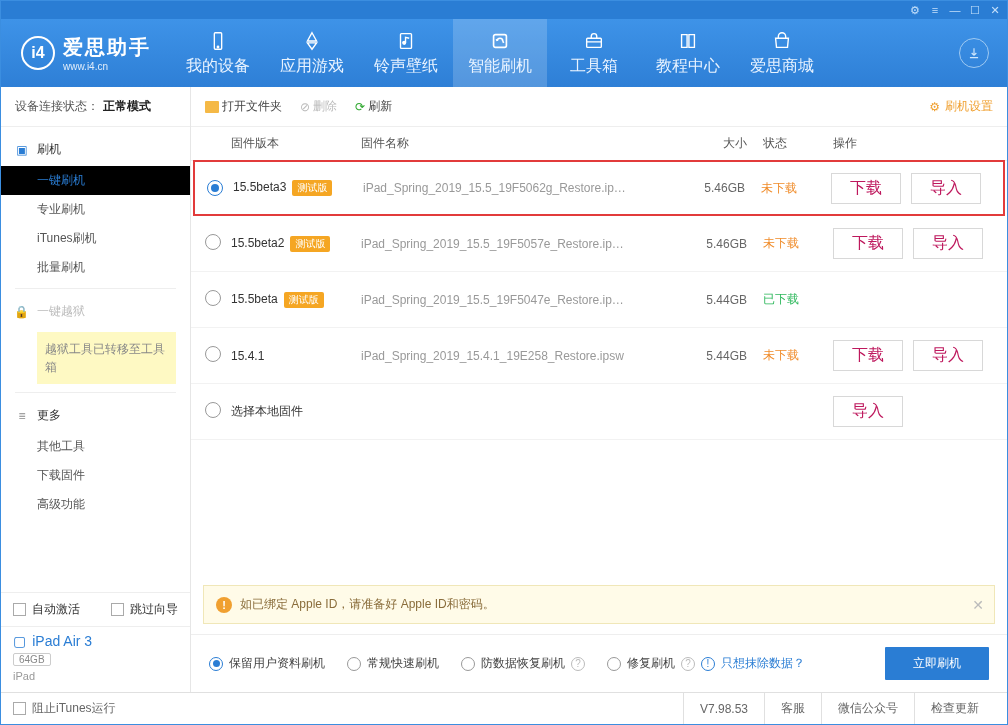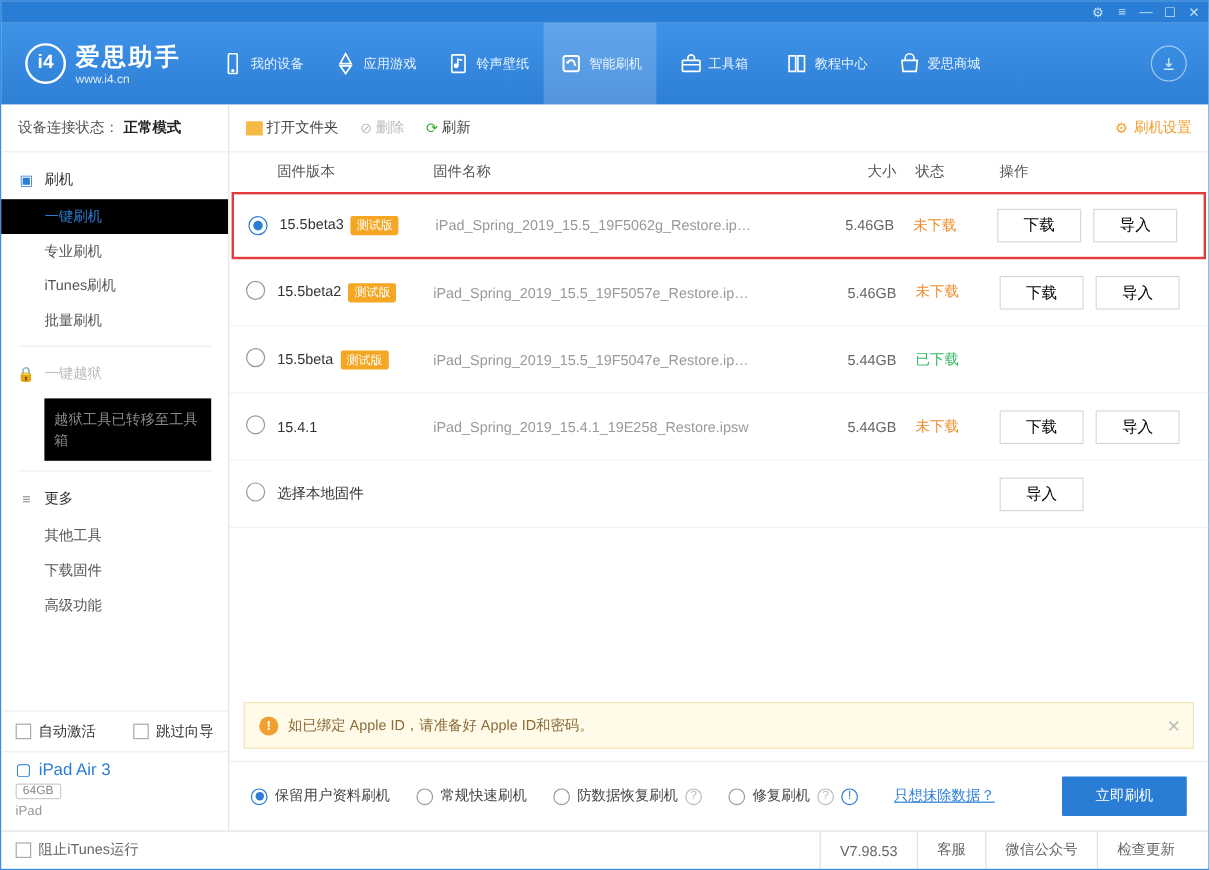--- a/index.html
+++ b/index.html
@@ -7,36 +7,36 @@
 .app { width: 1008px; height: 725px; border: 1px solid #3b8ee0; display: flex; flex-direction: column; }
 .titlebar { height: 18px; background: #2a7dd4; display: flex; justify-content: flex-end; align-items: center; padding: 0 6px; gap: 8px; }
 .titlebar span { color: #c5e0fa; font-size: 11px; cursor: pointer; width: 12px; text-align: center; }
 .header { height: 68px; background: linear-gradient(#3e93e8, #2e7fd6); display: flex; align-items: center; color: #fff; }
 .logo { display: flex; align-items: center; padding: 0 20px; gap: 8px; }
 .logo-icon { width: 34px; height: 34px; border: 2px solid #fff; border-radius: 50%; display: flex; align-items: center; justify-content: center; font-weight: bold; font-size: 16px; text-align: center; }
 .logo-text { display: flex; flex-direction: column; }
 .logo-title { font-size: 20px; font-weight: bold; letter-spacing: 2px; }
 .logo-sub { font-size: 10px; opacity: .85; }
 .nav { display: flex; flex: 1; height: 100%; }
-.nav-item { flex: 0 0 94px; display: flex; flex-direction: row; align-items: center; justify-content: center; gap: 4px; cursor: pointer; color: #e8f3ff; font-size: 11px; }
+.nav-item { flex: 0 0 94px; display: flex; flex-direction: column; align-items: center; justify-content: center; gap: 4px; cursor: pointer; color: #e8f3ff; font-size: 16px; }
 .nav-item.active { background: rgba(255,255,255,.18); }
 .nav-item svg, .nav-item .nicon { width: 22px; height: 22px; }
 .download-circ { width: 30px; height: 30px; border: 1.5px solid #9fcaf2; border-radius: 50%; margin: 0 18px; display: flex; align-items: center; justify-content: center; color: #cfe7fc; cursor: pointer; }
 .body { flex: 1; display: flex; min-height: 0; }
 .sidebar { width: 190px; border-right: 1px solid #e6e6e6; display: flex; flex-direction: column; }
 .conn { height: 40px; display: flex; align-items: center; padding: 0 14px; border-bottom: 1px solid #eee; font-size: 12px; color: #555; }
 .conn b { color: #222; margin-left: 4px; }
 .menu { padding: 6px 0; }
 .menu-group { margin-bottom: 4px; }
 .menu-head { display: flex; align-items: center; gap: 8px; padding: 8px 14px; color: #333; cursor: pointer; }
 .menu-head.dim { color: #bbb; }
 .menu-icon { width: 14px; height: 14px; display: inline-flex; align-items: center; justify-content: center; }
 .menu-sub { padding: 6px 14px 6px 36px; color: #555; cursor: pointer; }
 .menu-sub.active { background: #000000; color: #2a7dd4; }
-.menu-note { margin: 4px 14px 8px 36px; background: #000000; color: #888; padding: 8px; line-height: 1.5; font-family: Liberation Serif, serif; }
+.menu-note { margin: 4px 14px 8px 36px; background: #fef9c3; color: #888; padding: 8px; line-height: 1.5; font-family: Liberation Serif, serif; }
 .menu-div { height: 1px; background: #eee; margin: 6px 14px; }
 .sidebar-foot { margin-top: auto; border-top: 1px solid #eee; }
 .sf-row { display: flex; align-items: center; gap: 6px; padding: 8px 12px; }
 .cbx { width: 13px; height: 13px; border: 1px solid #aaa; display: inline-block; background: #fff; }
 .device { padding: 6px 12px 10px; border-top: 1px solid #eee; }
 .dev-name { color: #2a7dd4; font-size: 14px; display: flex; align-items: center; gap: 6px; }
 .dev-badge { display: inline-block; border: 1px solid #ccc; color: #888; font-size: 10px; padding: 0 5px; border-radius: 2px; margin-top: 4px; }
 .dev-type { color: #999; font-size: 11px; margin-top: 4px; }
 .main { flex: 1; display: flex; flex-direction: column; min-width: 0; }
 .toolbar { height: 40px; border-bottom: 1px solid #eee; display: flex; align-items: center; padding: 0 14px; gap: 18px; }
@@ -56,30 +56,30 @@
 .row.hl { border: 2px solid #e23b3b; height: 56px; margin: -1px 2px 0 2px; padding: 0 12px; }
 .radio { width: 16px; height: 16px; border: 1.5px solid #999; border-radius: 50%; display: inline-flex; align-items: center; justify-content: center; }
 .radio.sel { border-color: #2a7dd4; }
 .radio.sel::after { content: ""; width: 8px; height: 8px; background: #2a7dd4; border-radius: 50%; }
 .ver { font-weight: 400; color: #333; text-align: center; }
 .beta-tag { display: inline-block; background: #f5a623; color: #fff; font-size: 10px; padding: 1px 5px; border-radius: 2px; margin-left: 6px; font-weight: normal; }
 .fname { color: #999; overflow: hidden; text-overflow: ellipsis; white-space: nowrap; }
 .size { color: #666; }
 .state-no { color: #f08c2a; }
 .state-done { color: #2eb85c; }
-.btn { border: 1px solid #d8d8d8; background: #fff; color: #000000; padding: 4px 0; width: 70px; text-align: center; cursor: pointer; font-size: 13px; }
+.btn { border: 1px solid #d8d8d8; background: #fff; color: #be185d; padding: 4px 0; width: 70px; text-align: center; cursor: pointer; font-size: 16px; }
 .notice { margin: 10px 12px; background: #fffbe8; border: 1px solid #f0e7b8; padding: 10px 12px; display: flex; align-items: center; gap: 8px; color: #8a6d3b; position: relative; }
 .notice .cls { position: absolute; right: 10px; color: #bbb; cursor: pointer; font-size: 14px; }
 .options { display: flex; align-items: center; gap: 6px; padding: 12px 18px; border-top: 1px solid #eee; }
 .opt { display: flex; align-items: center; gap: 6px; color: #444; cursor: pointer; }
 .oradio { width: 14px; height: 14px; border: 1.5px solid #999; border-radius: 50%; display: inline-flex; align-items: center; justify-content: center; }
 .oradio.sel { border-color: #2a7dd4; }
 .oradio.sel::after { content: ""; width: 7px; height: 7px; background: #2a7dd4; border-radius: 50%; }
 .qm { width: 14px; height: 14px; border: 1px solid #bbb; border-radius: 50%; color: #bbb; font-size: 10px; display: inline-flex; align-items: center; justify-content: center; }
-.link { color: #2a7dd4; text-decoration: underline; cursor: pointer; margin-left: 24px; }
+.link { color: #2a7dd4; cursor: pointer; }
 .primary-btn { background: #2a7dd4; color: #fff; padding: 8px 28px; cursor: pointer; border-radius: 1px; margin-left: auto; }
 .statusbar { height: 32px; border-top: 1px solid #e0e0e0; display: flex; align-items: center; padding: 0 12px; color: #666; font-size: 12px; }
 .statusbar .sb-item { padding: 0 16px; border-left: 1px solid #e0e0e0; height: 100%; display: flex; align-items: center; cursor: pointer; }
 .statusbar .sb-item:first-of-type { border-left: none; }
 .fold { width: 14px; height: 12px; background: #f5b946; border-radius: 1px; display: inline-block; }
 .info-ic { width: 16px; height: 16px; background: #f0a030; border-radius: 50%; color: #fff; display: inline-flex; align-items: center; justify-content: center; font-weight: bold; font-size: 11px; }
 </style>
 </head>
 <body>
 <div class="app">

